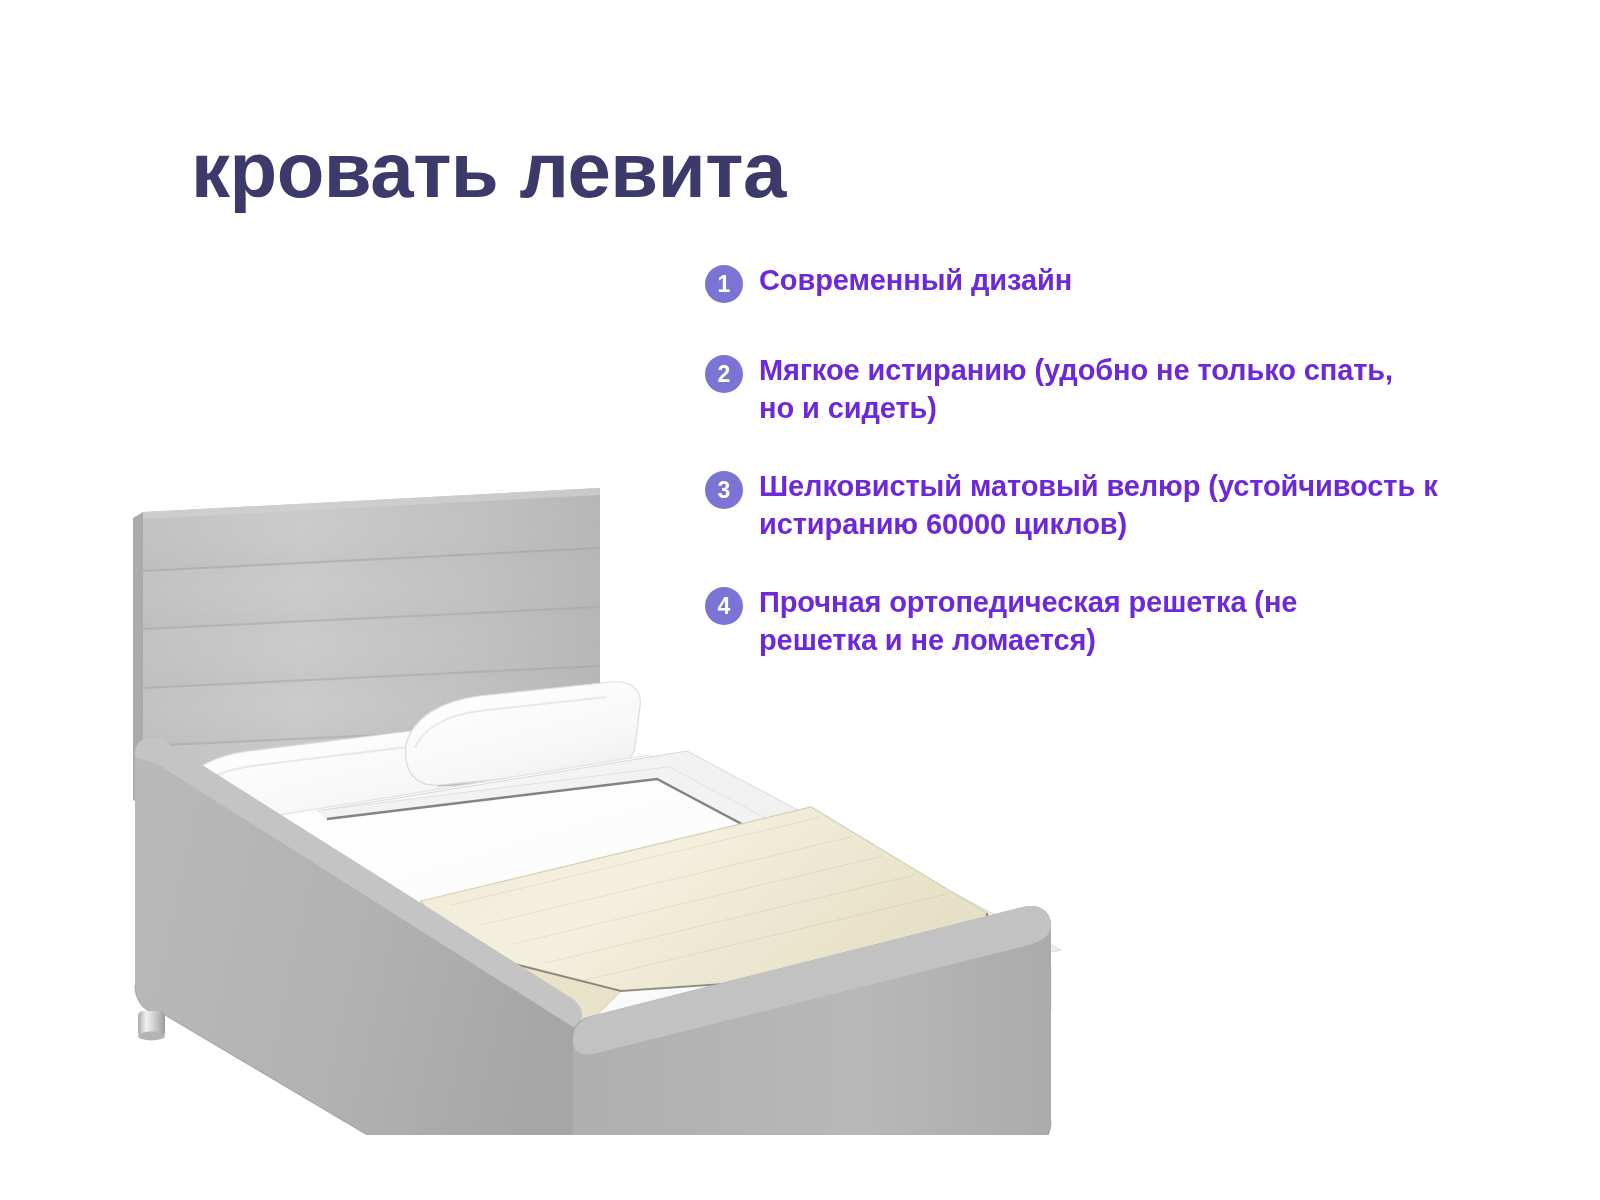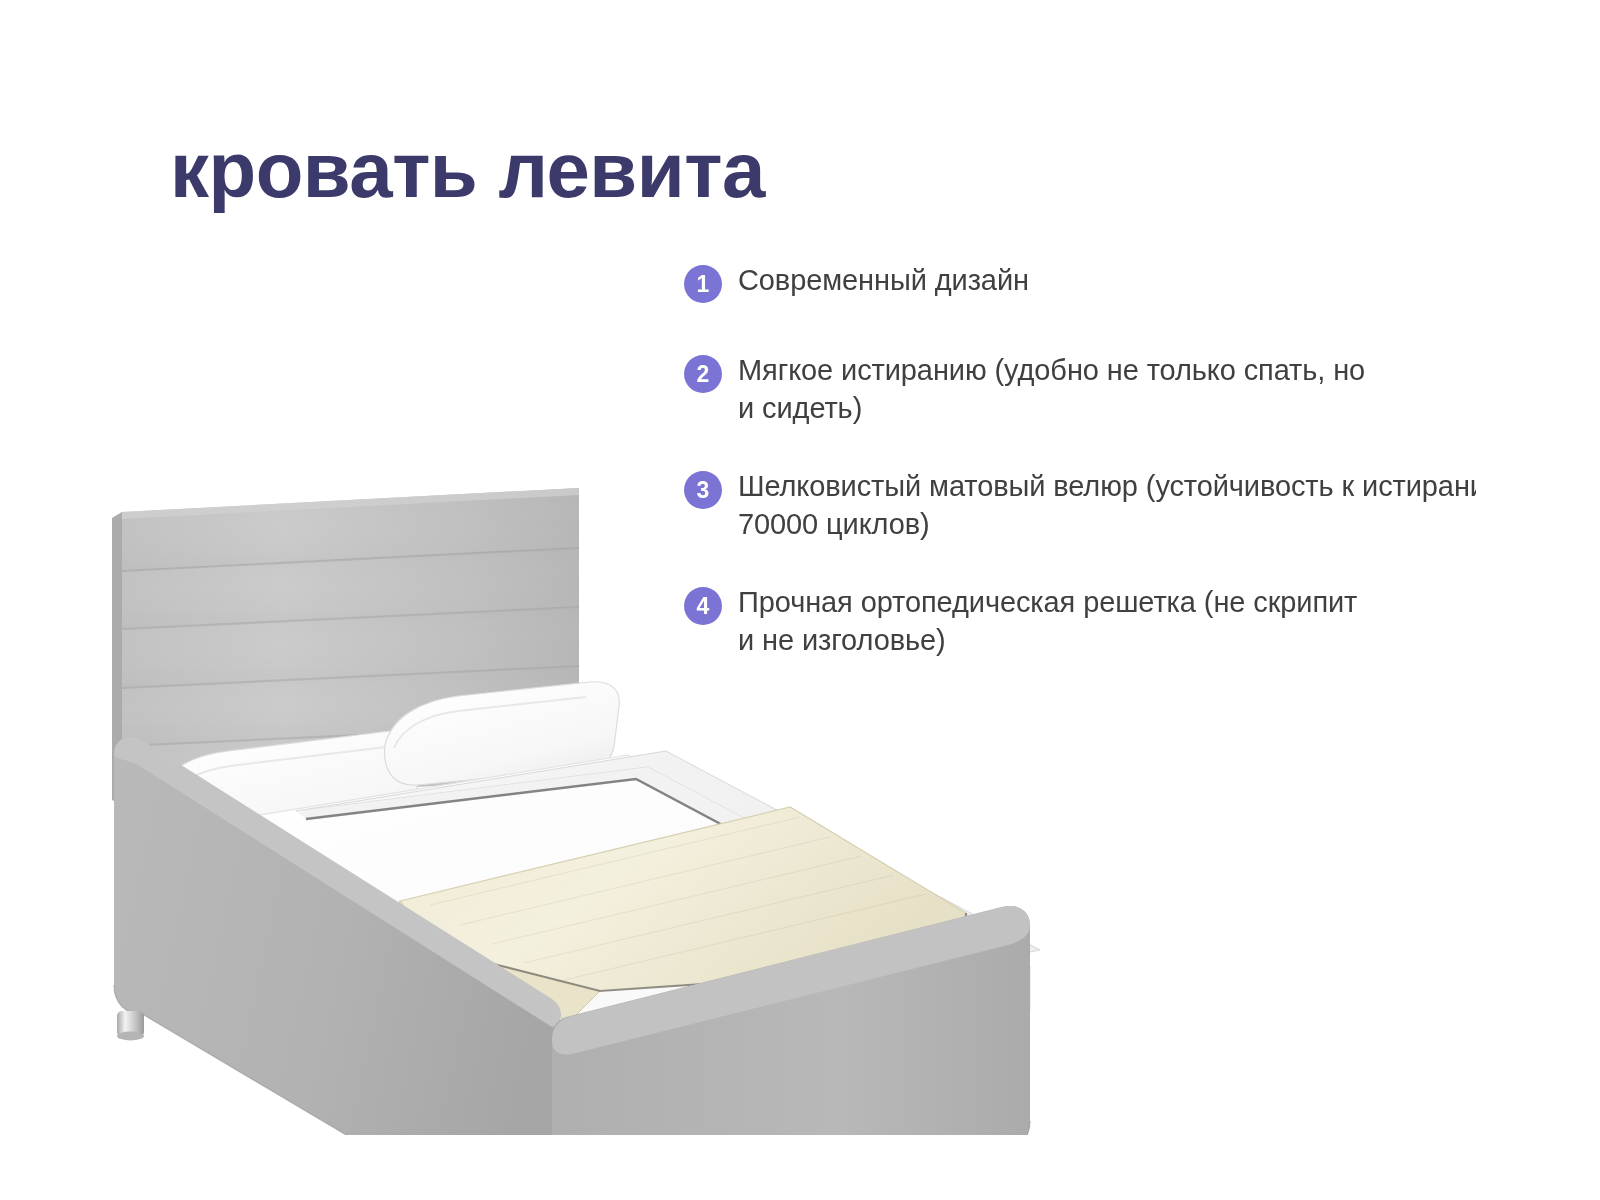--- a/index.html
+++ b/index.html
@@ -10,20 +10,21 @@
   body {
     font-family: "Liberation Sans", sans-serif;
     -webkit-font-smoothing: antialiased;
   }
   #canvas {
     position: relative;
     width: 1476px;
     height: 1200px;
     background: #ffffff;
     overflow: hidden;
+    margin-left: 21px;
   }
 
   
   #page-title {
     position: absolute;
     left: 170px;
     top: 131px;
     font-size: 78px;
     font-weight: 700;
     letter-spacing: -0.5px;
@@ -56,22 +57,22 @@
     font-weight: 700;
     display: flex;
     align-items: center;
     justify-content: center;
     line-height: 1;
     margin-top: 3px;
     box-sizing: border-box;
   }
   .feature-text {
     font-size: 29px;
-    font-weight: 400;
-    color: #404040;
+    font-weight: 700;
+    color: #6d28d9;
     line-height: 1.30;
     letter-spacing: -0.1px;
   }
 
   
   #bed-illustration {
     position: absolute;
     left: 100px;
     top: 455px;
     width: 960px;
@@ -93,26 +94,26 @@
       <div class="feature-text">Современный дизайн</div>
     </div>
 
     <div class="feature-row" style="top:90px; left:0px; width:700px;">
       <div class="feature-badge">2</div>
       <div class="feature-text">Мягкое истиранию (удобно не только спать, но и сидеть)</div>
     </div>
 
     <div class="feature-row" style="top:206px; left:0px; width:830px;">
       <div class="feature-badge">3</div>
-      <div class="feature-text">Шелковистый матовый велюр (устойчивость к истиранию 70000 циклов)</div>
+      <div class="feature-text">Шелковистый матовый велюр (устойчивость к истиранию 60000 циклов)</div>
     </div>
 
     <div class="feature-row" style="top:322px; left:0px; width:680px;">
       <div class="feature-badge">4</div>
-      <div class="feature-text">Прочная ортопедическая решетка (не скрипит и не изголовье)</div>
+      <div class="feature-text">Прочная ортопедическая решетка (не решетка и не ломается)</div>
     </div>
 
   </div>
 
   <div id="bed-illustration">
     <svg width="960" height="680" viewBox="0 0 960 680" xmlns="http://www.w3.org/2000/svg">
       <defs>
         <linearGradient id="hbGrad" x1="0" y1="0" x2="1" y2="0">
           <stop offset="0%" stop-color="#c2c2c2"></stop>
           <stop offset="35%" stop-color="#cbcbcb"></stop>

